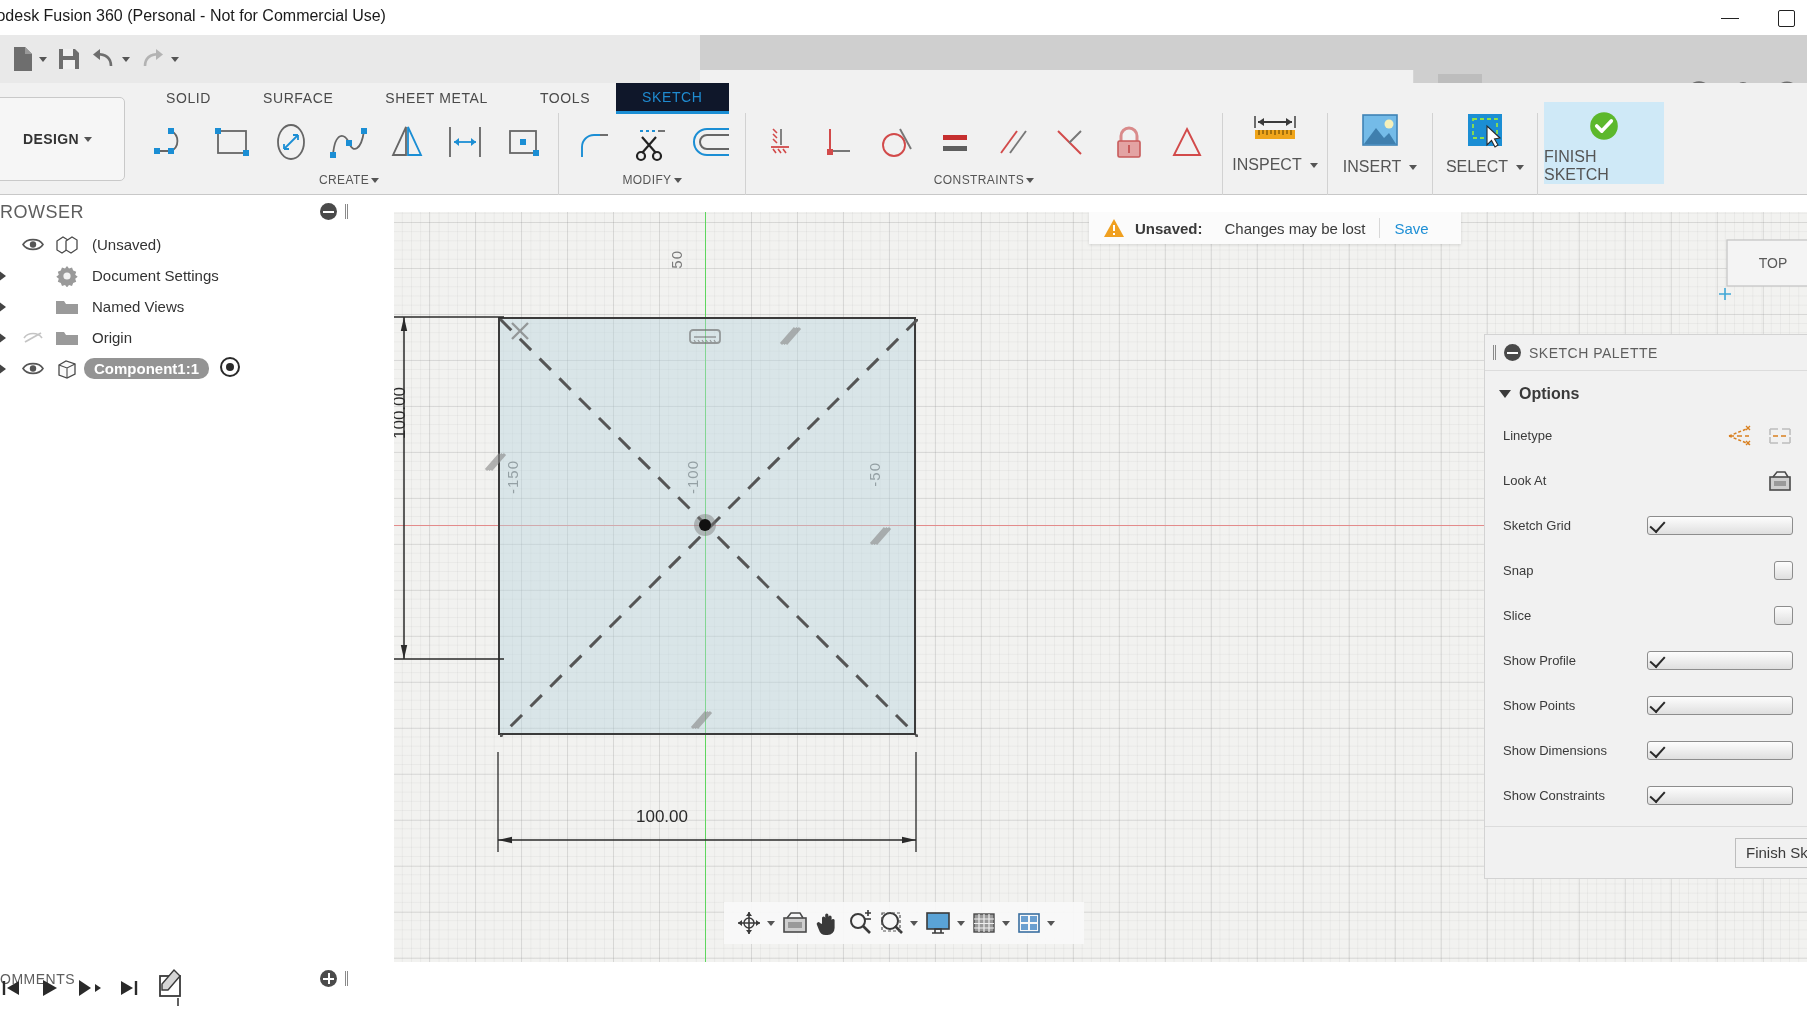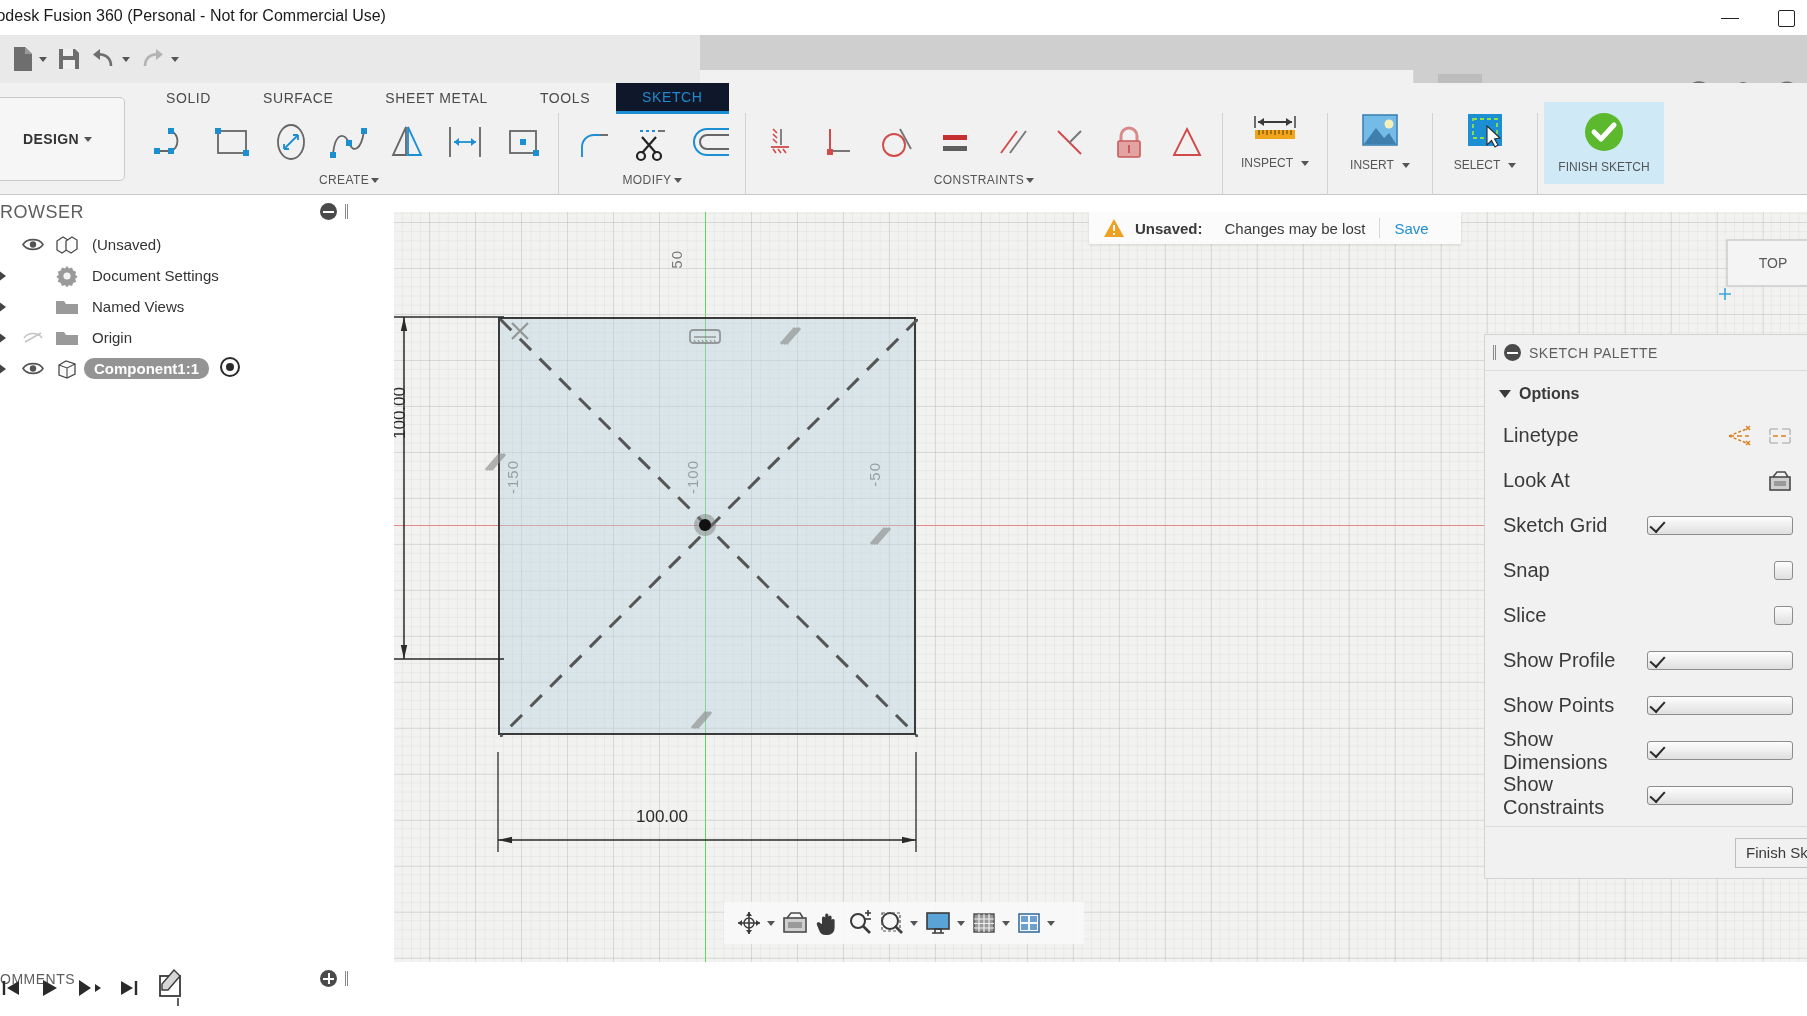--- a/index.html
+++ b/index.html
@@ -72,22 +72,22 @@
   .panel + .panel { border-left:1px solid #d2d2d2; }
   .pi-row { display:flex; align-items:center; height:60px; }
   .pbtn { width:58px; height:56px; display:flex; align-items:center;
     justify-content:center; cursor:default; }
   .plabel { font-size:12px; color:#555; letter-spacing:.4px;
     display:flex; align-items:center; }
   .plabel .caret-d { margin-left:2px; }
   .big-btn { width:92px; height:82px; display:flex; flex-direction:column;
     align-items:center; justify-content:flex-start; padding-top:8px; cursor:default; }
   .big-btn.finish { background:#cfe9f7; width:120px; }
-  .big-btn .bl { font-size:12px; color:#555; margin-top:6px;
-    display:flex; align-items:center; gap:3px;text-align:center; }
+  .big-btn .bl { font-size:16px; color:#555; margin-top:6px;
+    display:flex; align-items:center; gap:3px; }
 
   
   .browser { position:absolute; left:-16px; top:195px; width:410px;
     background:transparent; }
   .browser-hdr { height:34px; display:flex; align-items:center;
     padding-left:16px; }
   .browser-hdr .bh-t { font-size:18px; color:#5e5e5e; letter-spacing:.5px; }
   .bh-icons { position:absolute; right:46px; top:8px; display:flex;
     align-items:center; gap:8px; }
   .circ-min { width:17px; height:17px; border-radius:50%; background:#4a4a4a;
@@ -188,21 +188,21 @@
   .pal-hdr { height:36px; display:flex; align-items:center; gap:8px;
     padding-left:8px; border-bottom:1px solid #dcdcdc; background:#f1f1f1; }
   .pal-hdr .pt { font-size:14px; color:#5e5e5e; letter-spacing:.5px;text-align:center; }
   .pal-body { padding:10px 0 8px 0; max-height:455px; overflow:hidden; }
   .sec-hdr { display:flex; align-items:center; gap:8px; padding:4px 0 10px 14px; }
   .sec-hdr .st { font-size:16px; font-weight:bold; color:#3a3a3a; }
   .caret-dn { width:0;height:0;border-left:6px solid transparent;
     border-right:6px solid transparent;border-top:8px solid #3a3a3a; }
   .orow { height:45px; display:flex; align-items:center; padding:0 20px 0 18px;
     cursor:default; }
-  .orow .on { flex:1; font-size:20px; color:#3a3a3a; }
+  .orow .on { flex:1; font-size:13px; color:#3a3a3a; }
   .cbx { width:19px; height:19px; border:1.5px solid #8d8d8d; border-radius:3px;
     background:linear-gradient(#fdfdfd,#dfdfdf); position:relative; cursor:default; }
   .cbx.on::after { content:""; position:absolute; left:5px; top:1px; width:7px;
     height:12px; border:solid #2a2a2a; border-width:0 2.4px 2.4px 0;
     transform:rotate(42deg); }
   .pal-foot { height:52px; border-top:1px solid #dcdcdc; display:flex;
     align-items:center; justify-content:flex-end; padding-right:0px; }
   .finish-btn { width:108px; height:30px; background:#f1f1f1;
     border:1px solid #bdbdbd; font-size:15px; color:#3a3a3a;
     display:flex; align-items:center; padding-left:10px; margin-right:-30px;

